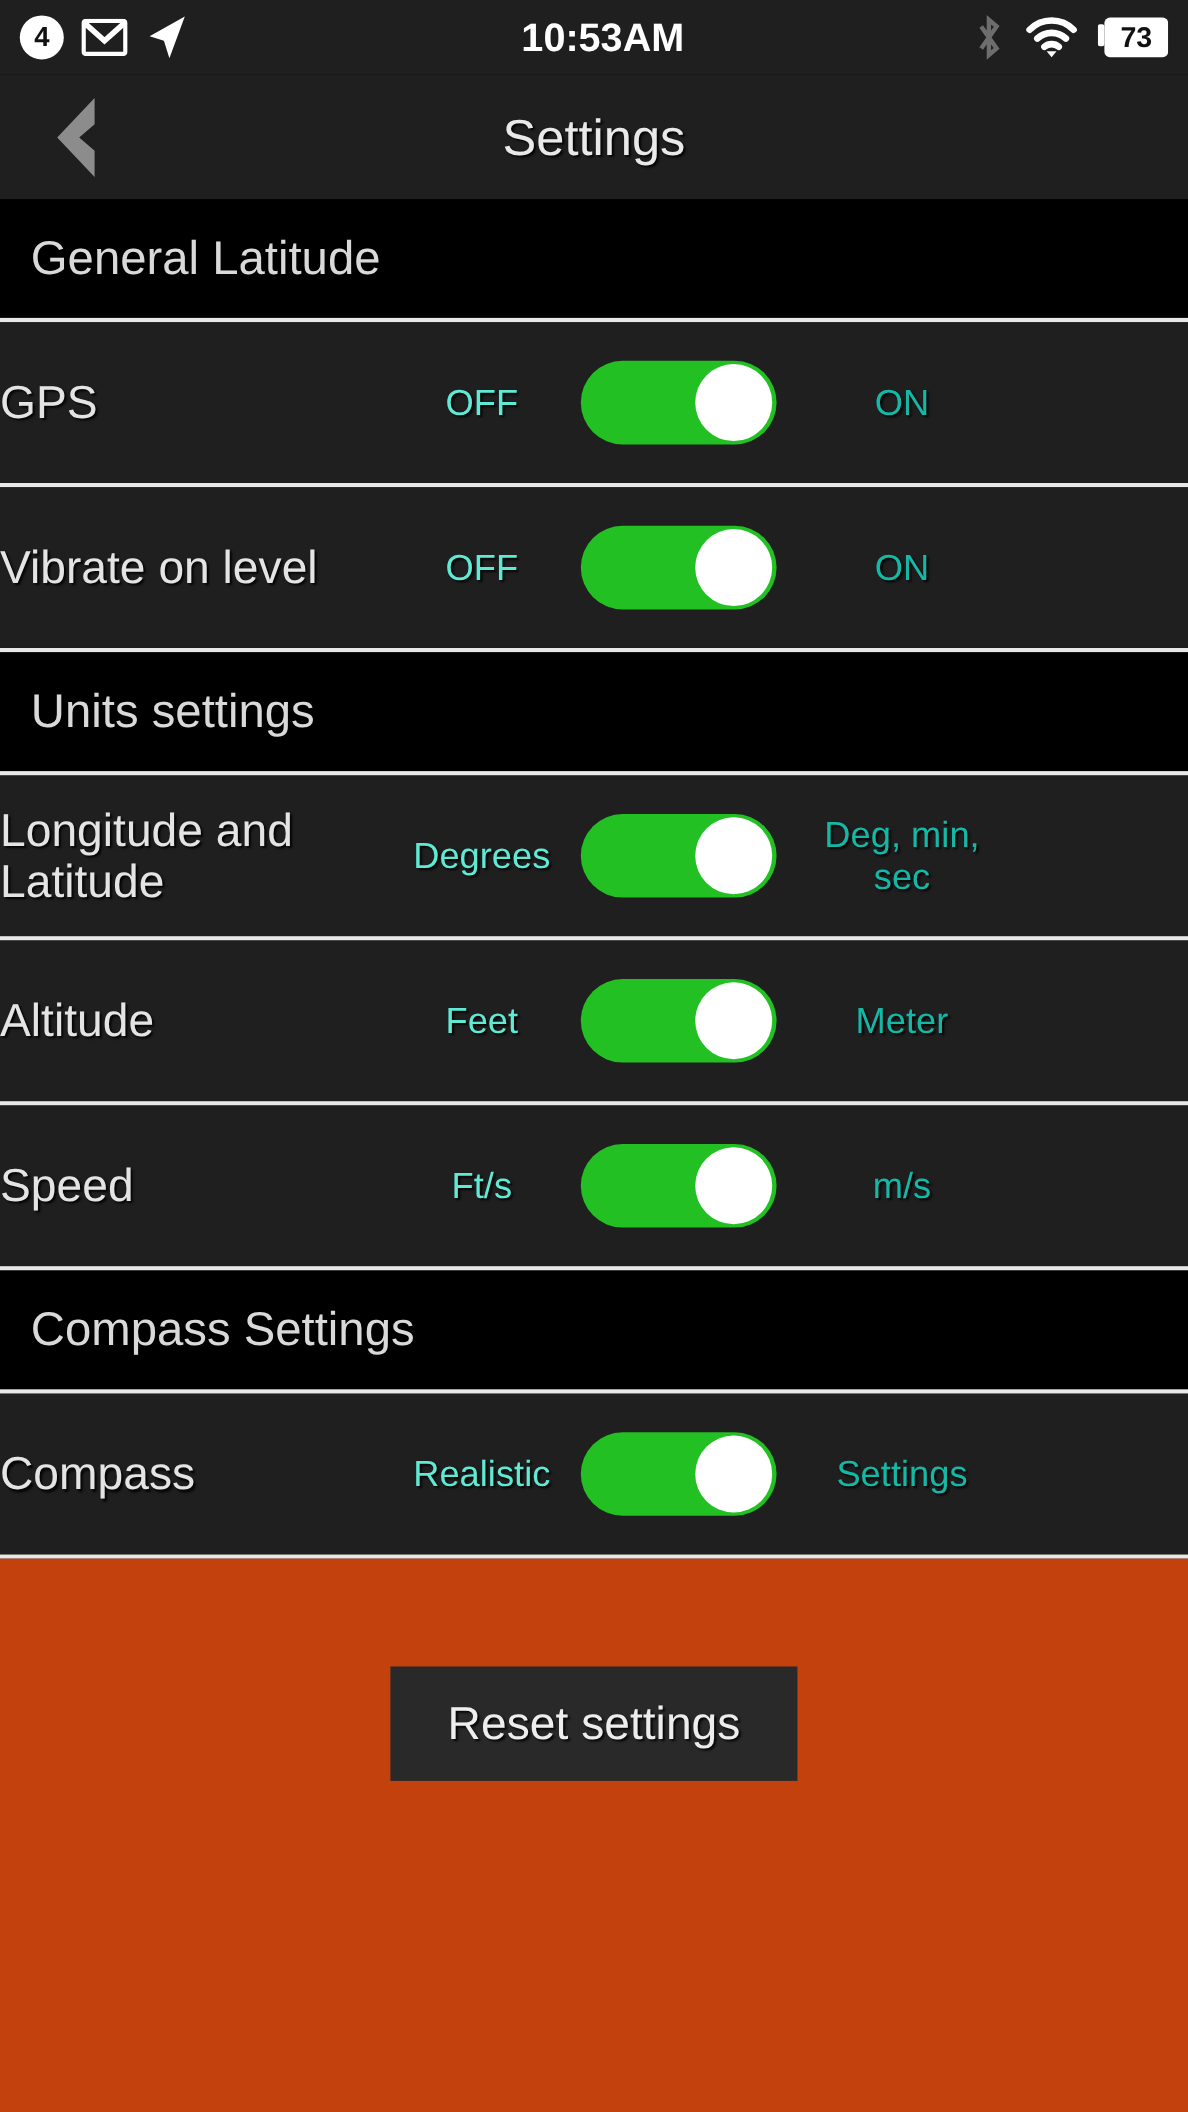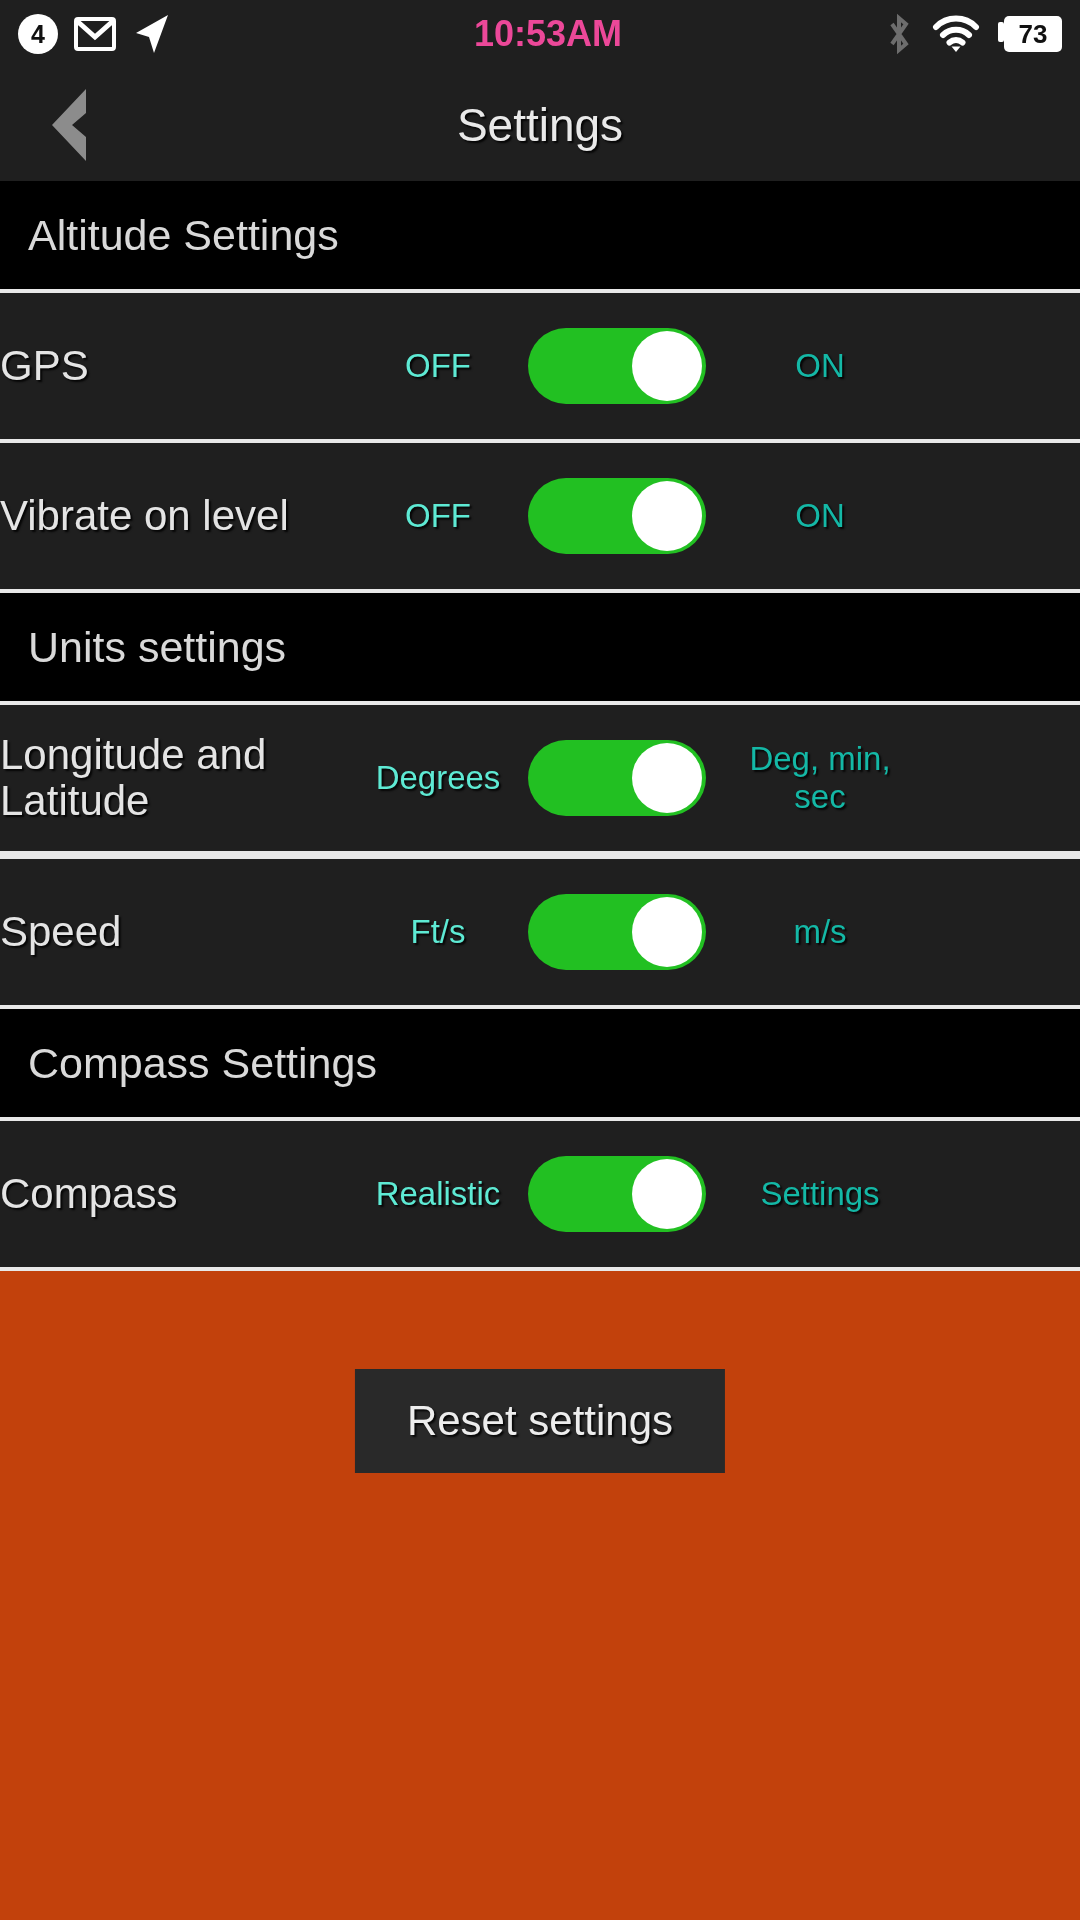--- a/index.html
+++ b/index.html
@@ -14,21 +14,21 @@
 
   
   .statusbar{
     height:68px;flex:0 0 68px;background:#1f1f1f;
     display:flex;align-items:center;position:relative;padding:0 18px;
   }
   .sb-left{display:flex;align-items:center;gap:16px;}
   .sb-right{display:flex;align-items:center;gap:18px;margin-left:auto;}
   .sb-time{
     position:absolute;left:16px;right:0;text-align:center;
-    color:#ec4899;font-size:36px;font-weight:bold;letter-spacing:0px;
+    color:#ffffff;font-size:36px;font-weight:bold;letter-spacing:0px;
     pointer-events:none;
   }
   .badge4{
     width:40px;height:40px;border-radius:50%;background:#fff;color:#111;
     display:flex;align-items:center;justify-content:center;
     font-size:25px;font-weight:bold;
   }
   .icon-svg{display:block;}
 
   
@@ -151,21 +151,21 @@
         <svg class="icon-svg" width="54" height="80" viewBox="0 0 54 80">
           <path d="M44 4 L10 40 L44 76 L44 52 L30 40 L44 28 Z" fill="#8c8c8c"></path>
         </svg>
       </span>
     </div>
     <div class="title">Settings</div>
   </div>
 
   <div class="content">
 
-    <div class="section-header">Altitude Settings</div>
+    <div class="section-header">General Latitude</div>
     <div class="sep"></div>
 
     <div class="row">
       <div class="row-label">GPS</div>
       <div class="opt-left">OFF</div>
       <div class="toggle">
         <div class="knob"></div>
       </div>
       <div class="opt-right">ON</div>
     </div>
@@ -187,20 +187,28 @@
     <div class="row">
       <div class="row-label">Longitude and Latitude</div>
       <div class="opt-left">Degrees</div>
       <div class="toggle">
         <div class="knob"></div>
       </div>
       <div class="opt-right">Deg, min, sec</div>
     </div>
     <div class="sep"></div>
 
+    <div class="row">
+      <div class="row-label">Altitude</div>
+      <div class="opt-left">Feet</div>
+      <div class="toggle">
+        <div class="knob"></div>
+      </div>
+      <div class="opt-right">Meter</div>
+    </div>
     <div class="sep"></div>
 
     <div class="row">
       <div class="row-label">Speed</div>
       <div class="opt-left">Ft/s</div>
       <div class="toggle">
         <div class="knob"></div>
       </div>
       <div class="opt-right">m/s</div>
     </div>

